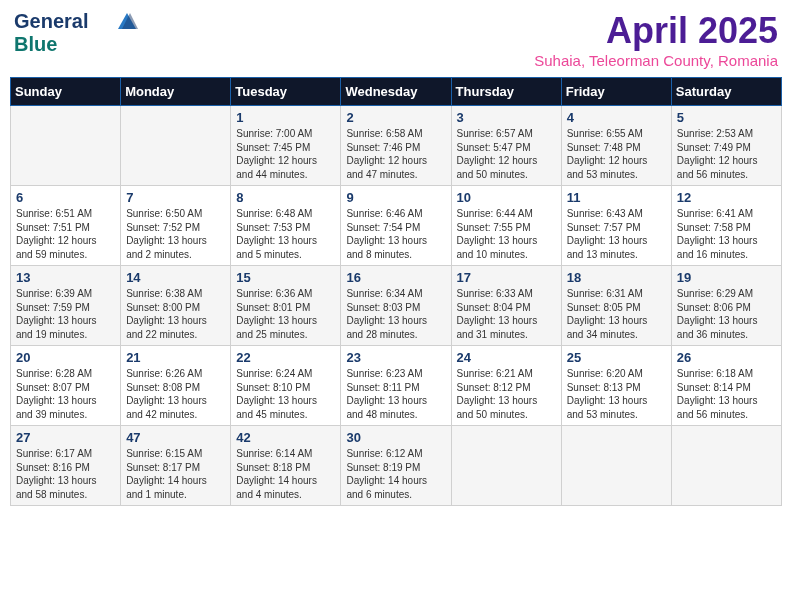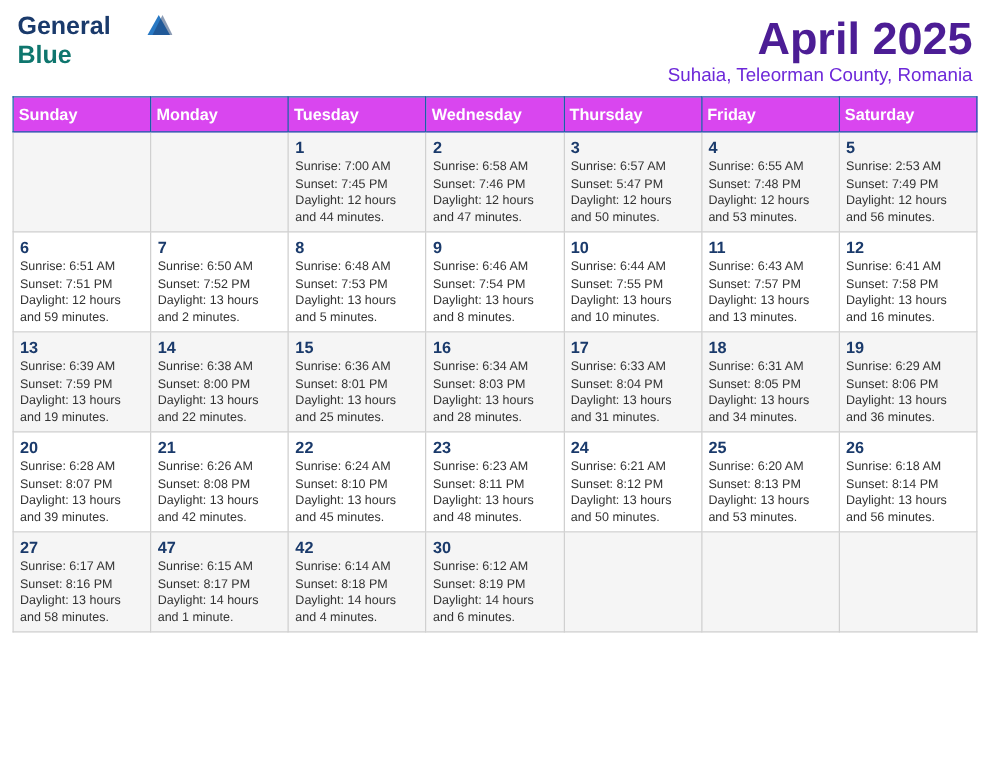--- a/index.html
+++ b/index.html
@@ -25,29 +25,29 @@
     .title-section {
       text-align: right;
     }
     .month-title {
       font-size: 36px;
       font-weight: bold;
       color: #4c1d95;
     }
     .location {
       font-size: 15px;
-      color: #6d28d9;
+      color: #ec4899;
     }
     .calendar {
       width: 100%;
       border-collapse: collapse;
       border: 1px solid #ccc;
     }
     .calendar th {
-      background-color: #d946ef;
+      background-color: #0f172a;
       color: #fff;
       font-size: 13px;
       font-weight: bold;
       padding: 6px 4px;
       text-align: left;
       border: 1px solid #1a5fa8;
     }
     .calendar td {
       vertical-align: top;
       border: 1px solid #d0d0d0;
@@ -70,21 +70,21 @@
       display: block;
       margin-bottom: 2px;
     }
     .cell-content {
       font-size: 10px;
       line-height: 1.35;
       color: #333;
     }
     .logo-row {
       display: flex;
-      align-items: flex-start;
+      align-items: flex-end;
       gap: 26px;
     }
     .logo-text-general {
       color: #1a3a6b;
       font-size: 20px;
       font-weight: bold;
     }
     .logo-text-blue {
       color: #0f766e;
       font-size: 20px;

